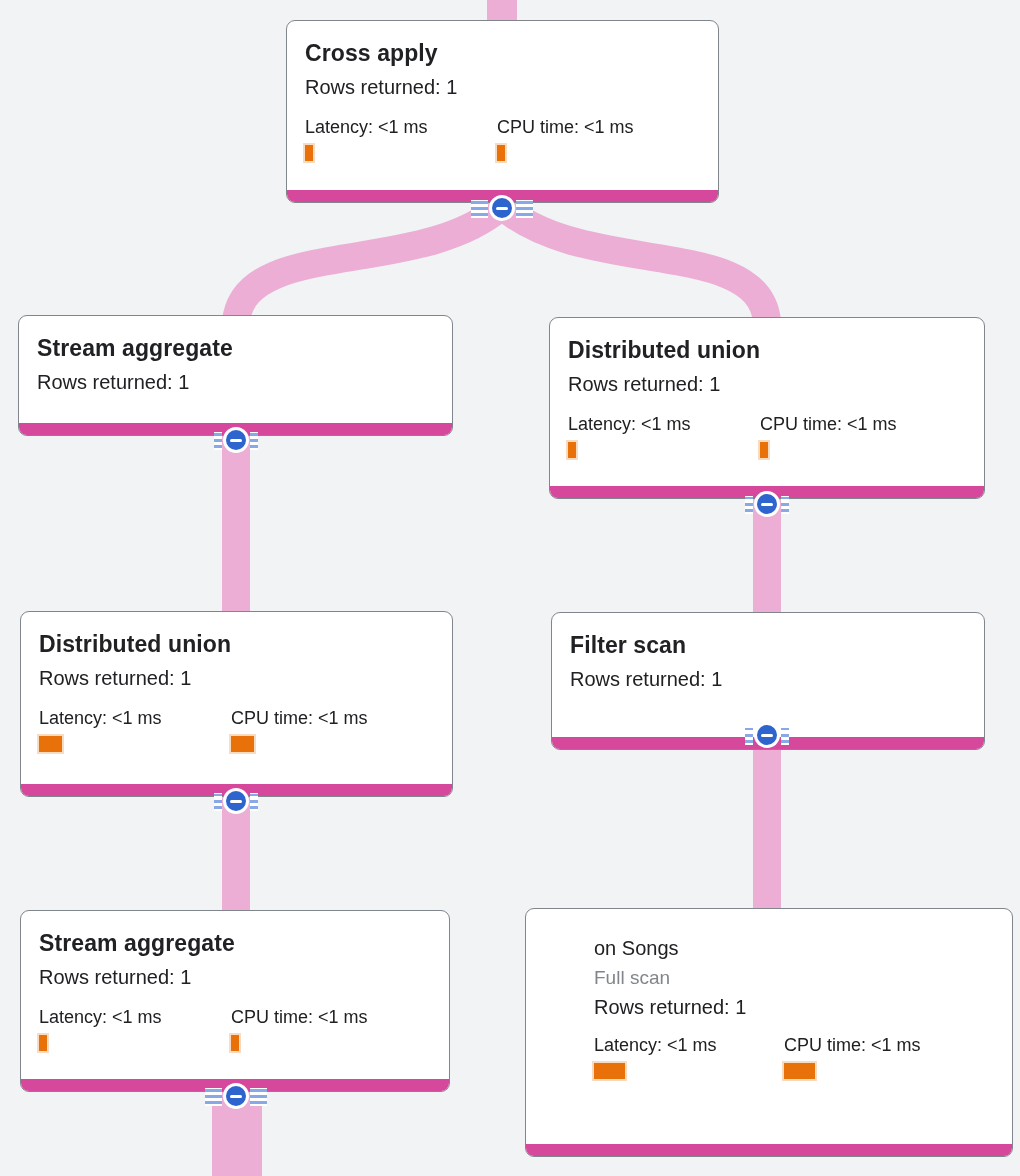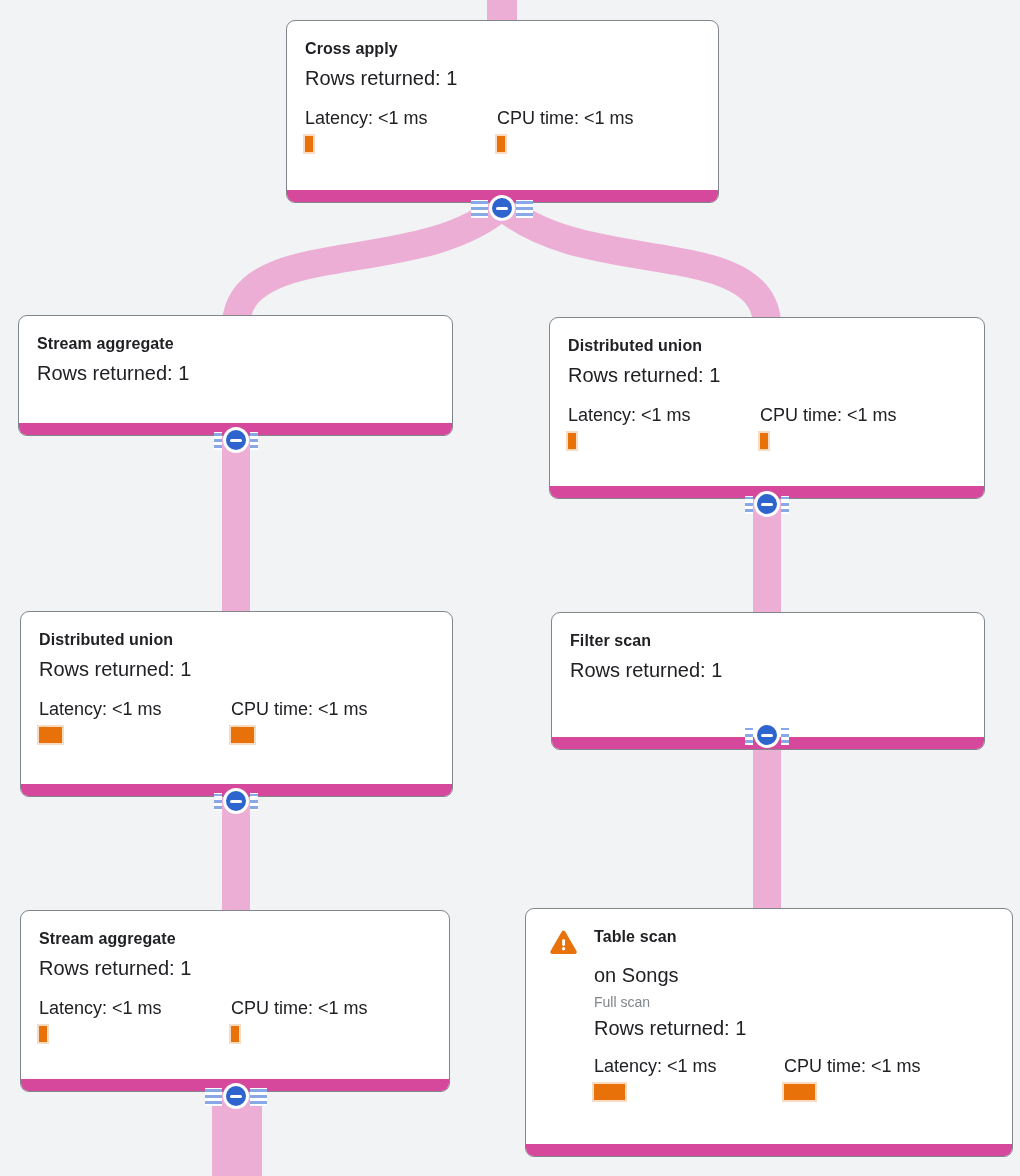--- a/index.html
+++ b/index.html
@@ -37,21 +37,21 @@
     cursor: pointer;
   }
   .card .bottom-bar {
     position: absolute;
     left: 0; right: 0; bottom: 0;
     height: 12px;
     background: var(--bar-pink, #d6489c);
     border-radius: 0 0 8px 8px;
   }
   .title {
-    font-size: 16px;
+    font-size: 23px;
     font-weight: 600;
     color: var(--text, #202124);
     letter-spacing: 0.1px;
   }
   .rows {
     margin-top: 9px;
     font-size: 20px;
     color: var(--text, #202124);
   }
   .metrics {
@@ -73,21 +73,21 @@
   .ts-head { display: flex; align-items: flex-start; }
   .warning-icon { width: 27px; height: 25px; margin: 2px 17px 0 6px; flex: none; }
   .ts-body { margin-left: 50px; }
   .ts-sub {
     margin-top: 9px;
     font-size: 20px;
     color: var(--text, #202124);
   }
   .ts-scan {
     margin-top: 7px;
-    font-size: 14px;
+    font-size: 19px;
     color: var(--muted, #80868b);
   }
   .ts-body .rows { margin-top: 7px; }
   .ts-body .metrics { margin-top: 16px; }
   .ts-body .metric { width: 190px; }
   
   #card-cross-apply        { left: 286px; top: 20px;  width: 433px; height: 183px; }
   #card-stream-aggregate-1 { left: 18px;  top: 315px; width: 435px; height: 121px; }
   #card-distributed-union-r{ left: 549px; top: 317px; width: 436px; height: 182px; }
   #card-distributed-union-l{ left: 20px;  top: 611px; width: 433px; height: 186px; }
@@ -224,28 +224,20 @@
       </div>
       <div class="metric">
         <div class="mlabel">CPU time: &lt;1 ms</div>
         <div class="bar" style="width: 8px;"></div>
       </div>
     </div>
     <div class="bottom-bar"></div>
   </div>
 
   <div class="card" id="card-table-scan">
-    <div class="ts-head">
-      <svg class="warning-icon" viewBox="0 0 24 22">
-        <path d="M12 2.2 L22 19.5 H2 Z" fill="#e8710a" stroke="#e8710a" stroke-width="3.5" stroke-linejoin="round"></path>
-        <rect x="10.8" y="8" width="2.6" height="6" rx="1.2" fill="#ffffff"></rect>
-        <circle cx="12.1" cy="16.6" r="1.5" fill="#ffffff"></circle>
-      </svg>
-      <div class="title">Table scan</div>
-    </div>
     <div class="ts-body">
       <div class="ts-sub">on Songs</div>
       <div class="ts-scan">Full scan</div>
       <div class="rows">Rows returned: 1</div>
       <div class="metrics">
         <div class="metric">
           <div class="mlabel">Latency: &lt;1 ms</div>
           <div class="bar" style="width: 31px;"></div>
         </div>
         <div class="metric">

